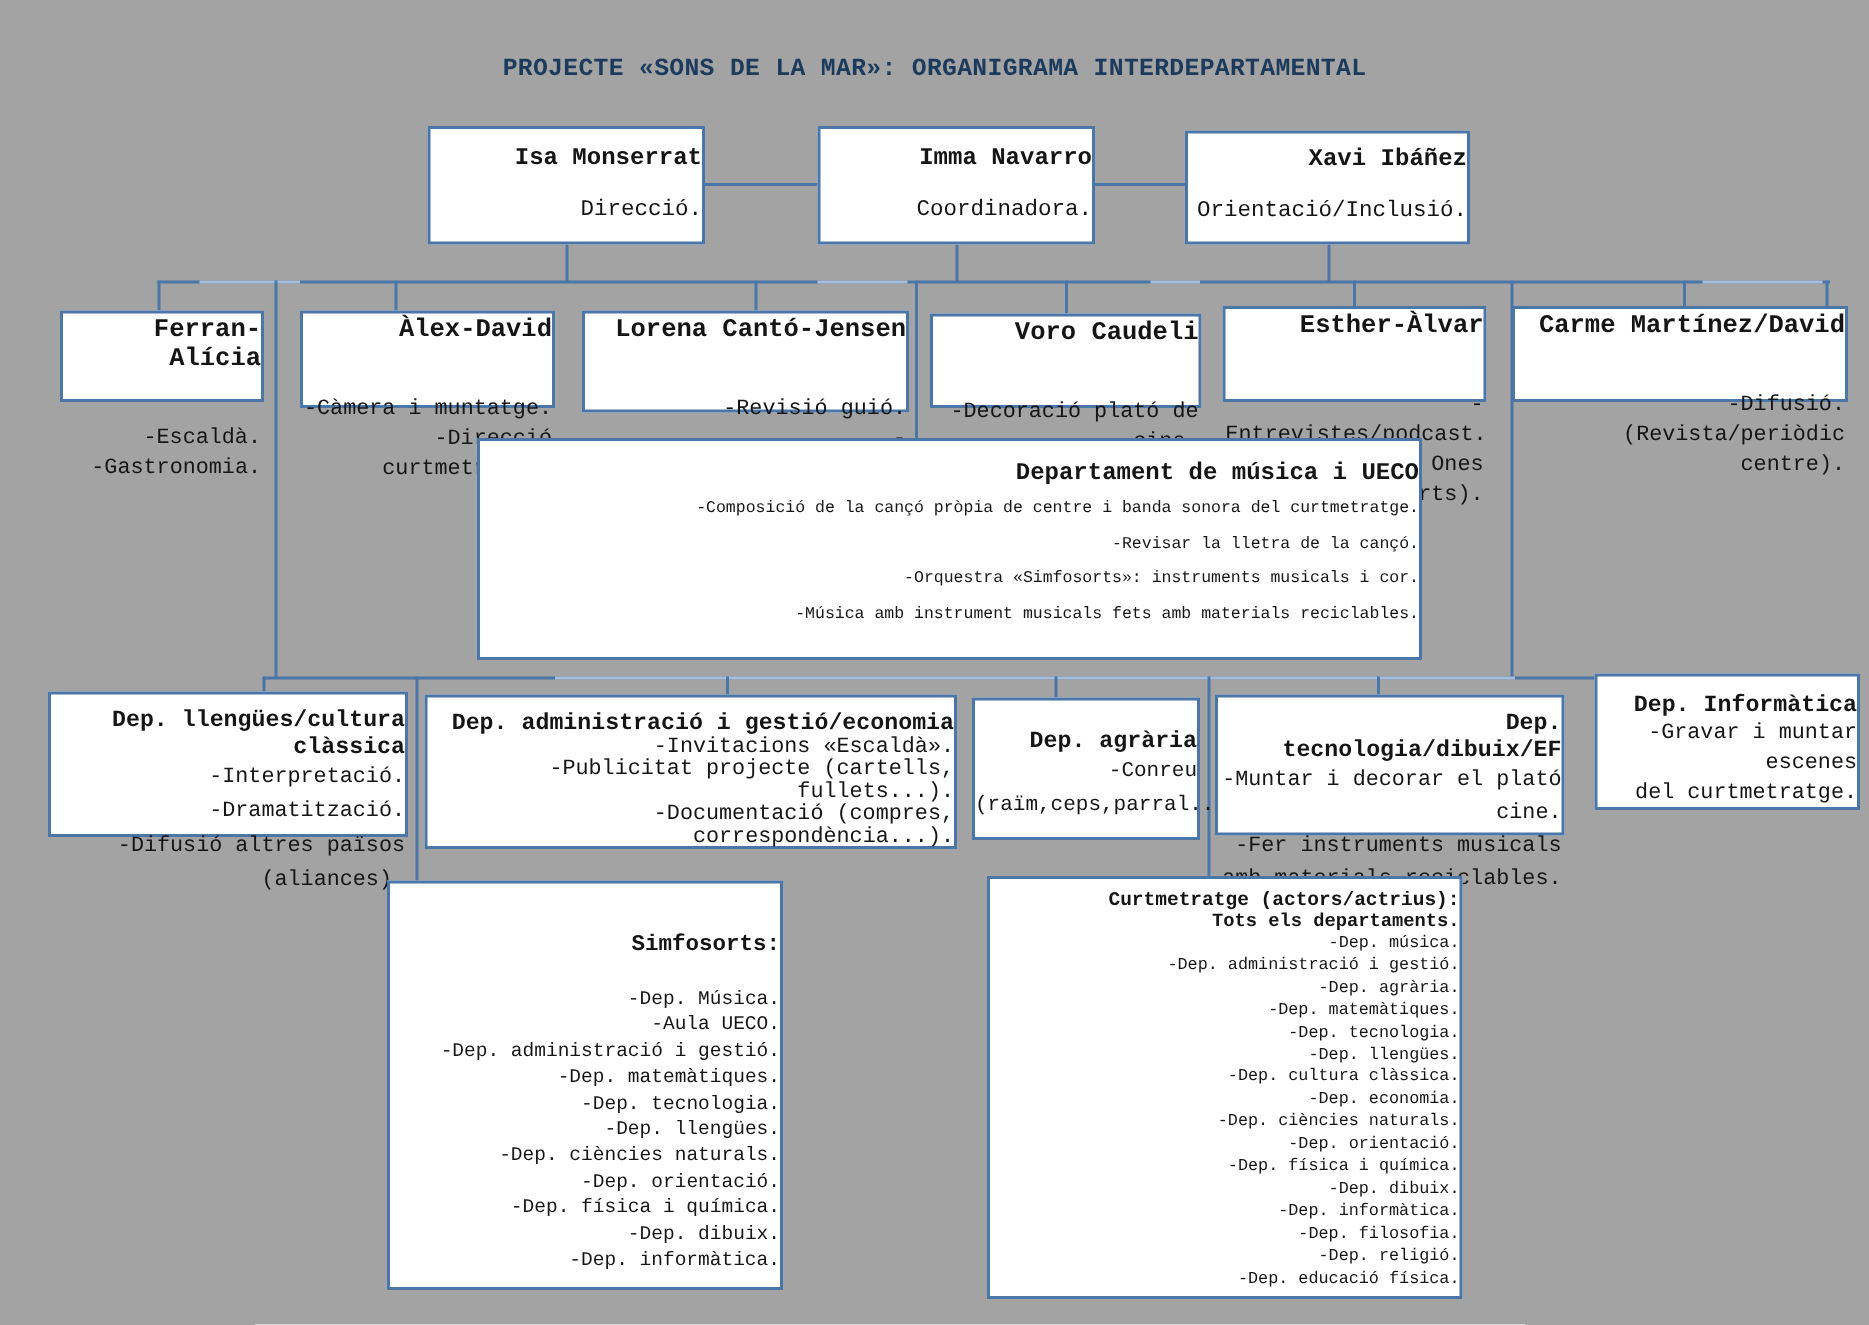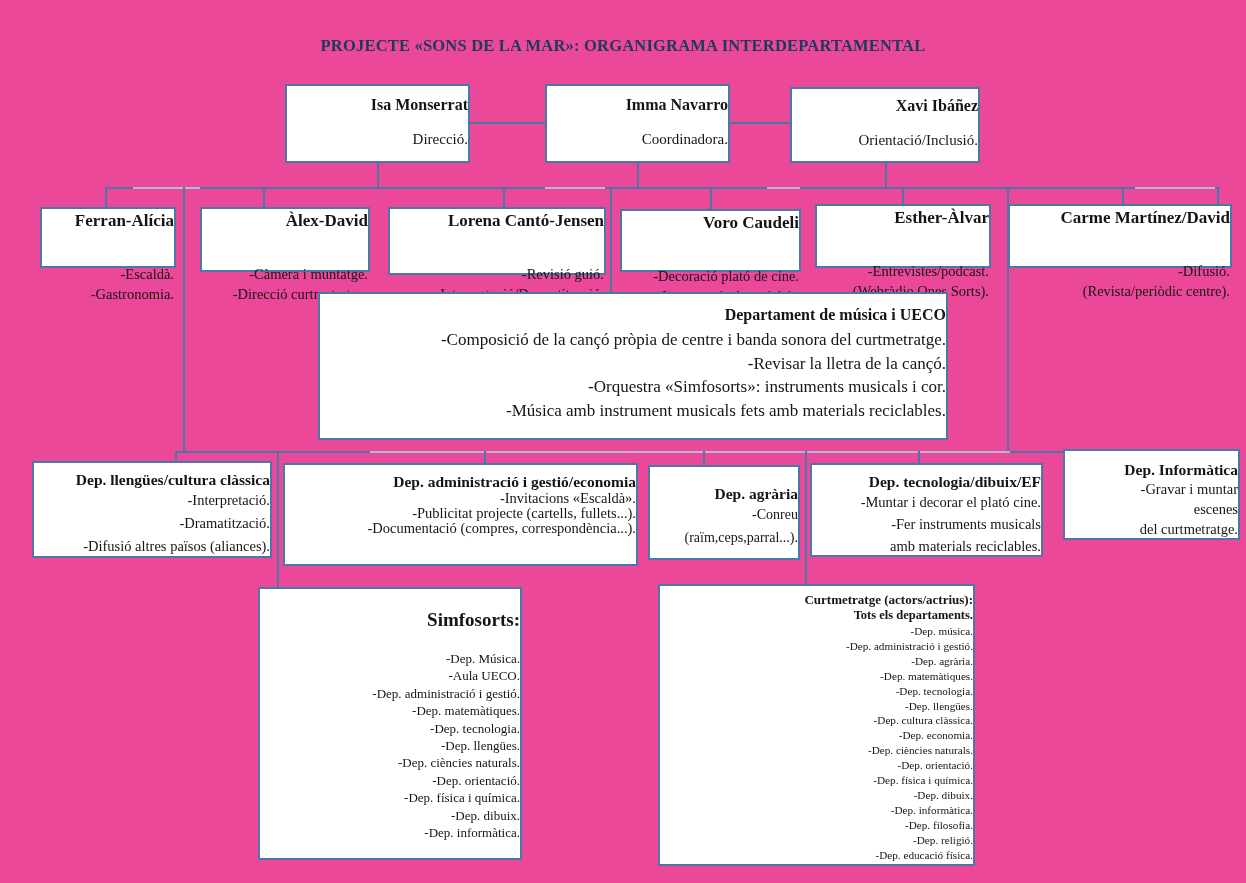--- a/index.html
+++ b/index.html
@@ -1,40 +1,40 @@
 <!DOCTYPE html>
 <html style="--border: #4a77a8; --line: #4a77a8; --line-light: #a9bdd6; --title-text: #1b3a5c;"><head>
 <meta charset="utf-8">
 <style>
   html,body{margin:0;padding:0;background:#ffffff;}
   .canvas{
-    position:relative;width:1246px;height:883px;background:#ec4899;
-    font-family:Liberation Serif, serif;color:#151515;overflow:hidden;
+    position:relative;width:1246px;height:883px;background:#a3a3a3;
+    font-family:Liberation Mono, monospace;color:#151515;overflow:hidden;
   }
   .title{
     position:absolute;left:0;top:36px;width:1246px;text-align:center;margin:0;
     font-size:16.5px;font-weight:bold;color:var(--title-text,#1b3a5c);letter-spacing:.2px;
   }
   .box{
     position:absolute;box-sizing:border-box;border:2px solid var(--border,#4a77a8);
     background:#ffffff;text-align:right;
   }
   .hl{position:absolute;height:2px;background:var(--line,#4a77a8);}
   .vl{position:absolute;width:2px;background:var(--line,#4a77a8);}
   .hl.light{background:var(--line-light,#a9bdd6);}
   .name1{font-size:16px;font-weight:bold;padding-top:10px;}
   .role1{font-size:15px;margin-top:17px;}
   .name2{font-size:17px;font-weight:bold;padding-top:2px;}
   .tasks{white-space:pre-line;}
   .r2 .tasks{font-size:14.5px;line-height:20px;margin-top:33px;}
   .music .mtitle{font-size:16px;font-weight:bold;padding-top:12px;}
-  .music .tasks{font-size:17px;line-height:23.5px;margin-top:4px;}
+  .music .tasks{font-size:11px;line-height:23.5px;margin-top:4px;}
   .dept .dtitle{font-size:15.5px;font-weight:bold;}
   .dept .tasks{font-size:14.5px;}
-  .simf .stitle{font-size:19px;font-weight:bold;padding-top:20px;}
+  .simf .stitle{font-size:15px;font-weight:bold;padding-top:32px;}
   .simf .tasks{font-size:13px;line-height:17.4px;margin-top:19px;}
   .curt .ctitle{font-size:13px;font-weight:bold;padding-top:6px;}
   .curt .csub{font-size:12.5px;font-weight:bold;}
   .curt .tasks{font-size:11.2px;line-height:14.9px;margin-top:1px;}
 </style>
 </head>
 <body>
 
 <div class="canvas">
 

